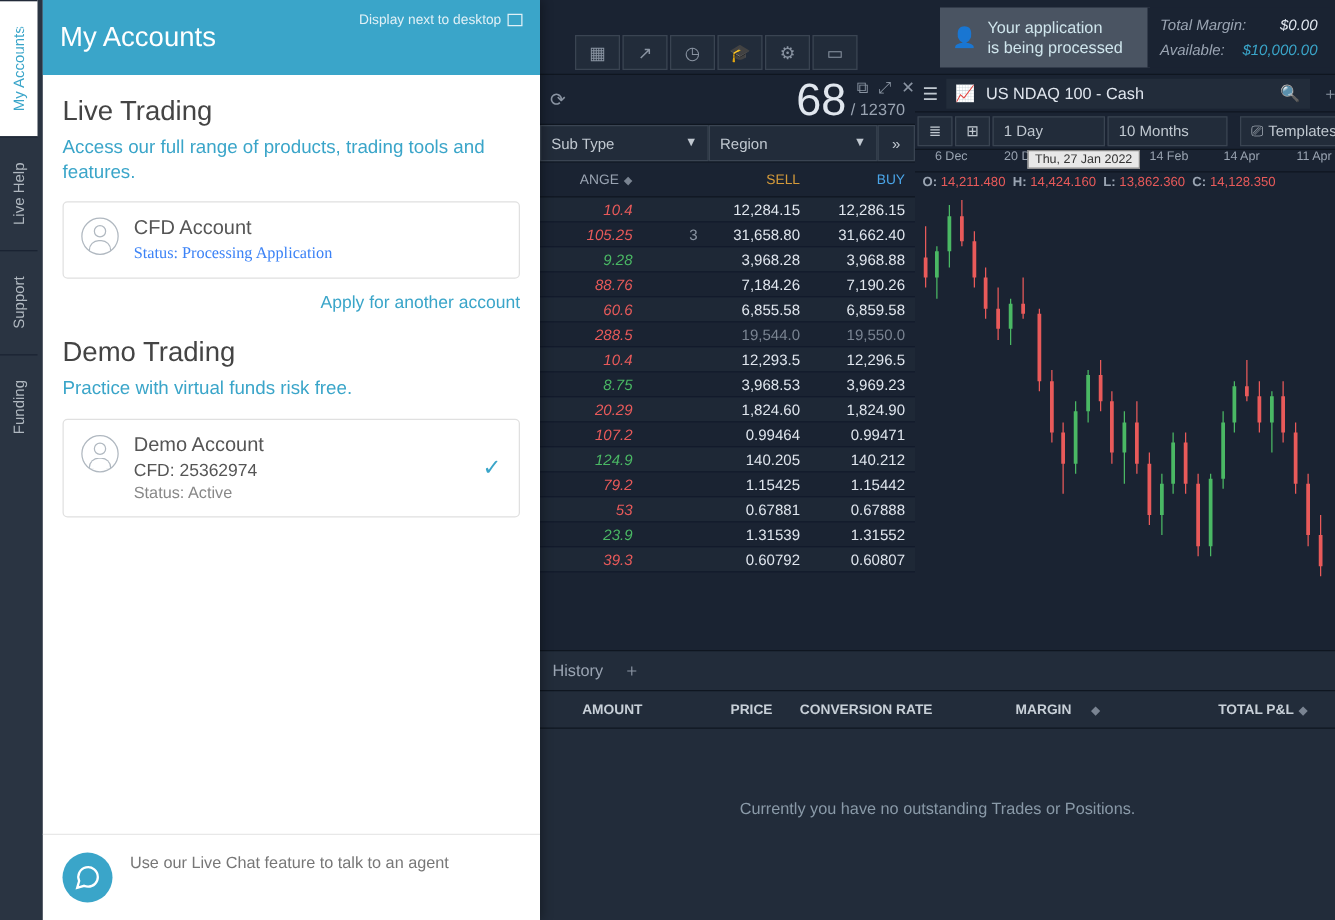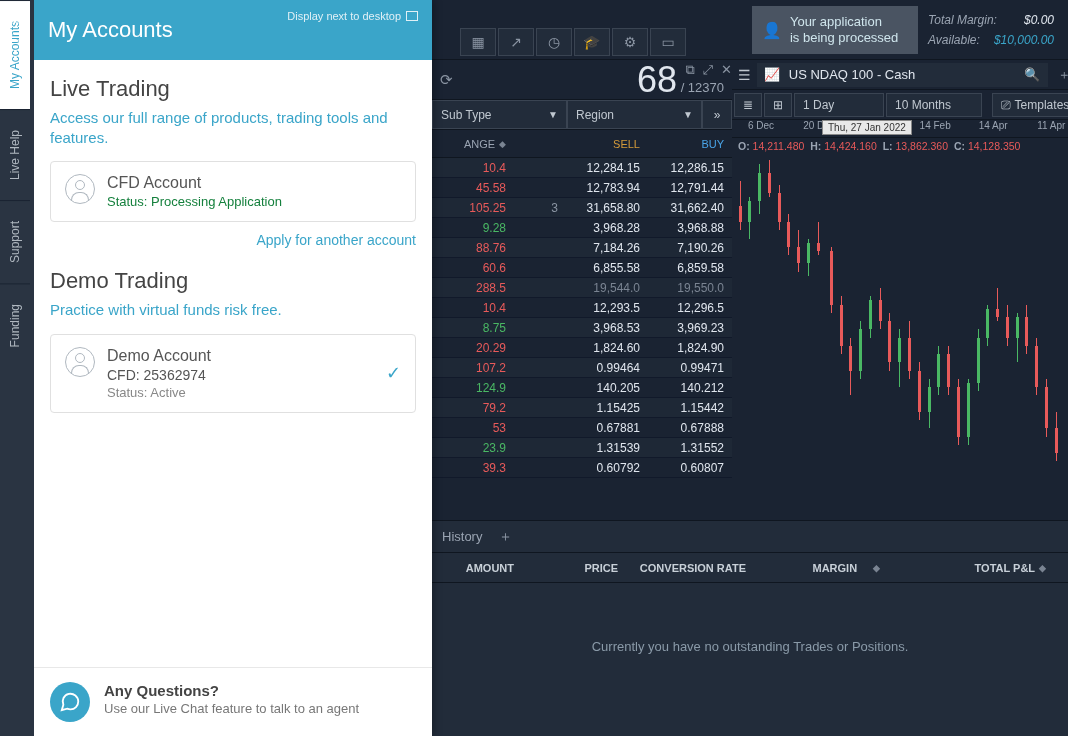--- a/index.html
+++ b/index.html
@@ -132,21 +132,21 @@
   height: 8px;
   border: 1.5px solid #b0b8c0;
   border-bottom: none;
   border-radius: 8px 8px 0 0;
   position: absolute;
   bottom: 2px;
   left: 5px;
 }
 .account-info { flex: 1; }
 .account-name { font-size: 16px; color: #555; margin-bottom: 2px; }
-.account-status { font-size: 13px; color: #15803d; }
+.account-status { font-size: 13px; color: #3b82f6; font-family: Liberation Serif, serif; }
 .account-cfd { font-size: 14px; color: #555; margin: 2px 0; }
 .account-status-plain { font-size: 13px; color: #888; }
 .check-icon {
   position: absolute; right: 14px; top: 50%;
   transform: translateY(-50%);
   color: #3aa5c9; font-size: 18px;
 }
 .apply-link {
   text-align: right;
   color: #3aa5c9;
@@ -322,21 +322,21 @@
 .col-sell { width: 84px; text-align: right; padding-right: 8px; display: flex; align-items: center; justify-content: flex-end; color: #d49a3a; }
 .col-buy { width: 84px; text-align: right; padding-right: 8px; display: flex; align-items: center; justify-content: flex-end; color: #4aa5e8; }
 .pl-rows { flex: 1; overflow: hidden; }
 .pl-row {
   height: 20px;
   display: flex;
   border-bottom: 1px solid #11192a;
   font-size: 12px;
 }
 .pl-row:nth-child(odd){ background: #1e2836; }
-.pl-row .change { width: 82px; text-align: right; padding-right: 8px; line-height: 20px; }
+.pl-row .change { width: 82px; text-align: right; padding-right: 8px; line-height: 20px; font-style: italic; }
 .pl-row .spacer { width: 50px; text-align: right; padding-right: 6px; color: #8a94a2; line-height: 20px; }
 .pl-row .sell, .pl-row .buy {
   width: 84px; text-align: right; padding-right: 8px; line-height: 20px;
   color: #e0e6ee;
 }
 .pl-row .muted { color: #7a8492; }
 .neg { color: #e85a5a; }
 .pos { color: #4ab864; }
 
 
@@ -519,21 +519,20 @@
       <div class="check-icon">✓</div>
     </div>
   </div>
   <div class="chat-box">
     <div class="chat-bubble">
       <svg width="22" height="22" viewBox="0 0 24 24" fill="none" stroke="#fff" stroke-width="2">
           <path d="M21 11.5a8.38 8.38 0 0 1-8.5 8.5 8.5 8.5 0 0 1-3.5-.75L3 21l1.75-6A8.5 8.5 0 1 1 21 11.5z"></path>
         </svg>
     </div>
     <div class="chat-text">
-      <h4>Any Questions?</h4>
       <p>Use our Live Chat feature to talk to an agent</p>
     </div>
   </div>
 </div>
 
 <div class="topbar">
   <div class="topbar-icons">
     <div class="topbar-icon">▦</div>
     <div class="topbar-icon">↗</div>
     <div class="topbar-icon">◷</div>
@@ -596,26 +595,20 @@
       <div class="col-spacer"></div>
       <div class="col-sell">SELL</div>
       <div class="col-buy">BUY</div>
     </div>
     <div class="pl-rows" id="pl-rows">
         <div class="pl-row">
           <div class="change neg">10.4</div>
           <div class="spacer"></div>
           <div class="sell ">12,284.15</div>
           <div class="buy ">12,286.15</div>
-        </div>
-        <div class="pl-row">
-          <div class="change neg">45.58</div>
-          <div class="spacer"></div>
-          <div class="sell ">12,783.94</div>
-          <div class="buy ">12,791.44</div>
         </div>
         <div class="pl-row">
           <div class="change neg">105.25</div>
           <div class="spacer">3</div>
           <div class="sell ">31,658.80</div>
           <div class="buy ">31,662.40</div>
         </div>
         <div class="pl-row">
           <div class="change pos">9.28</div>
           <div class="spacer"></div>

